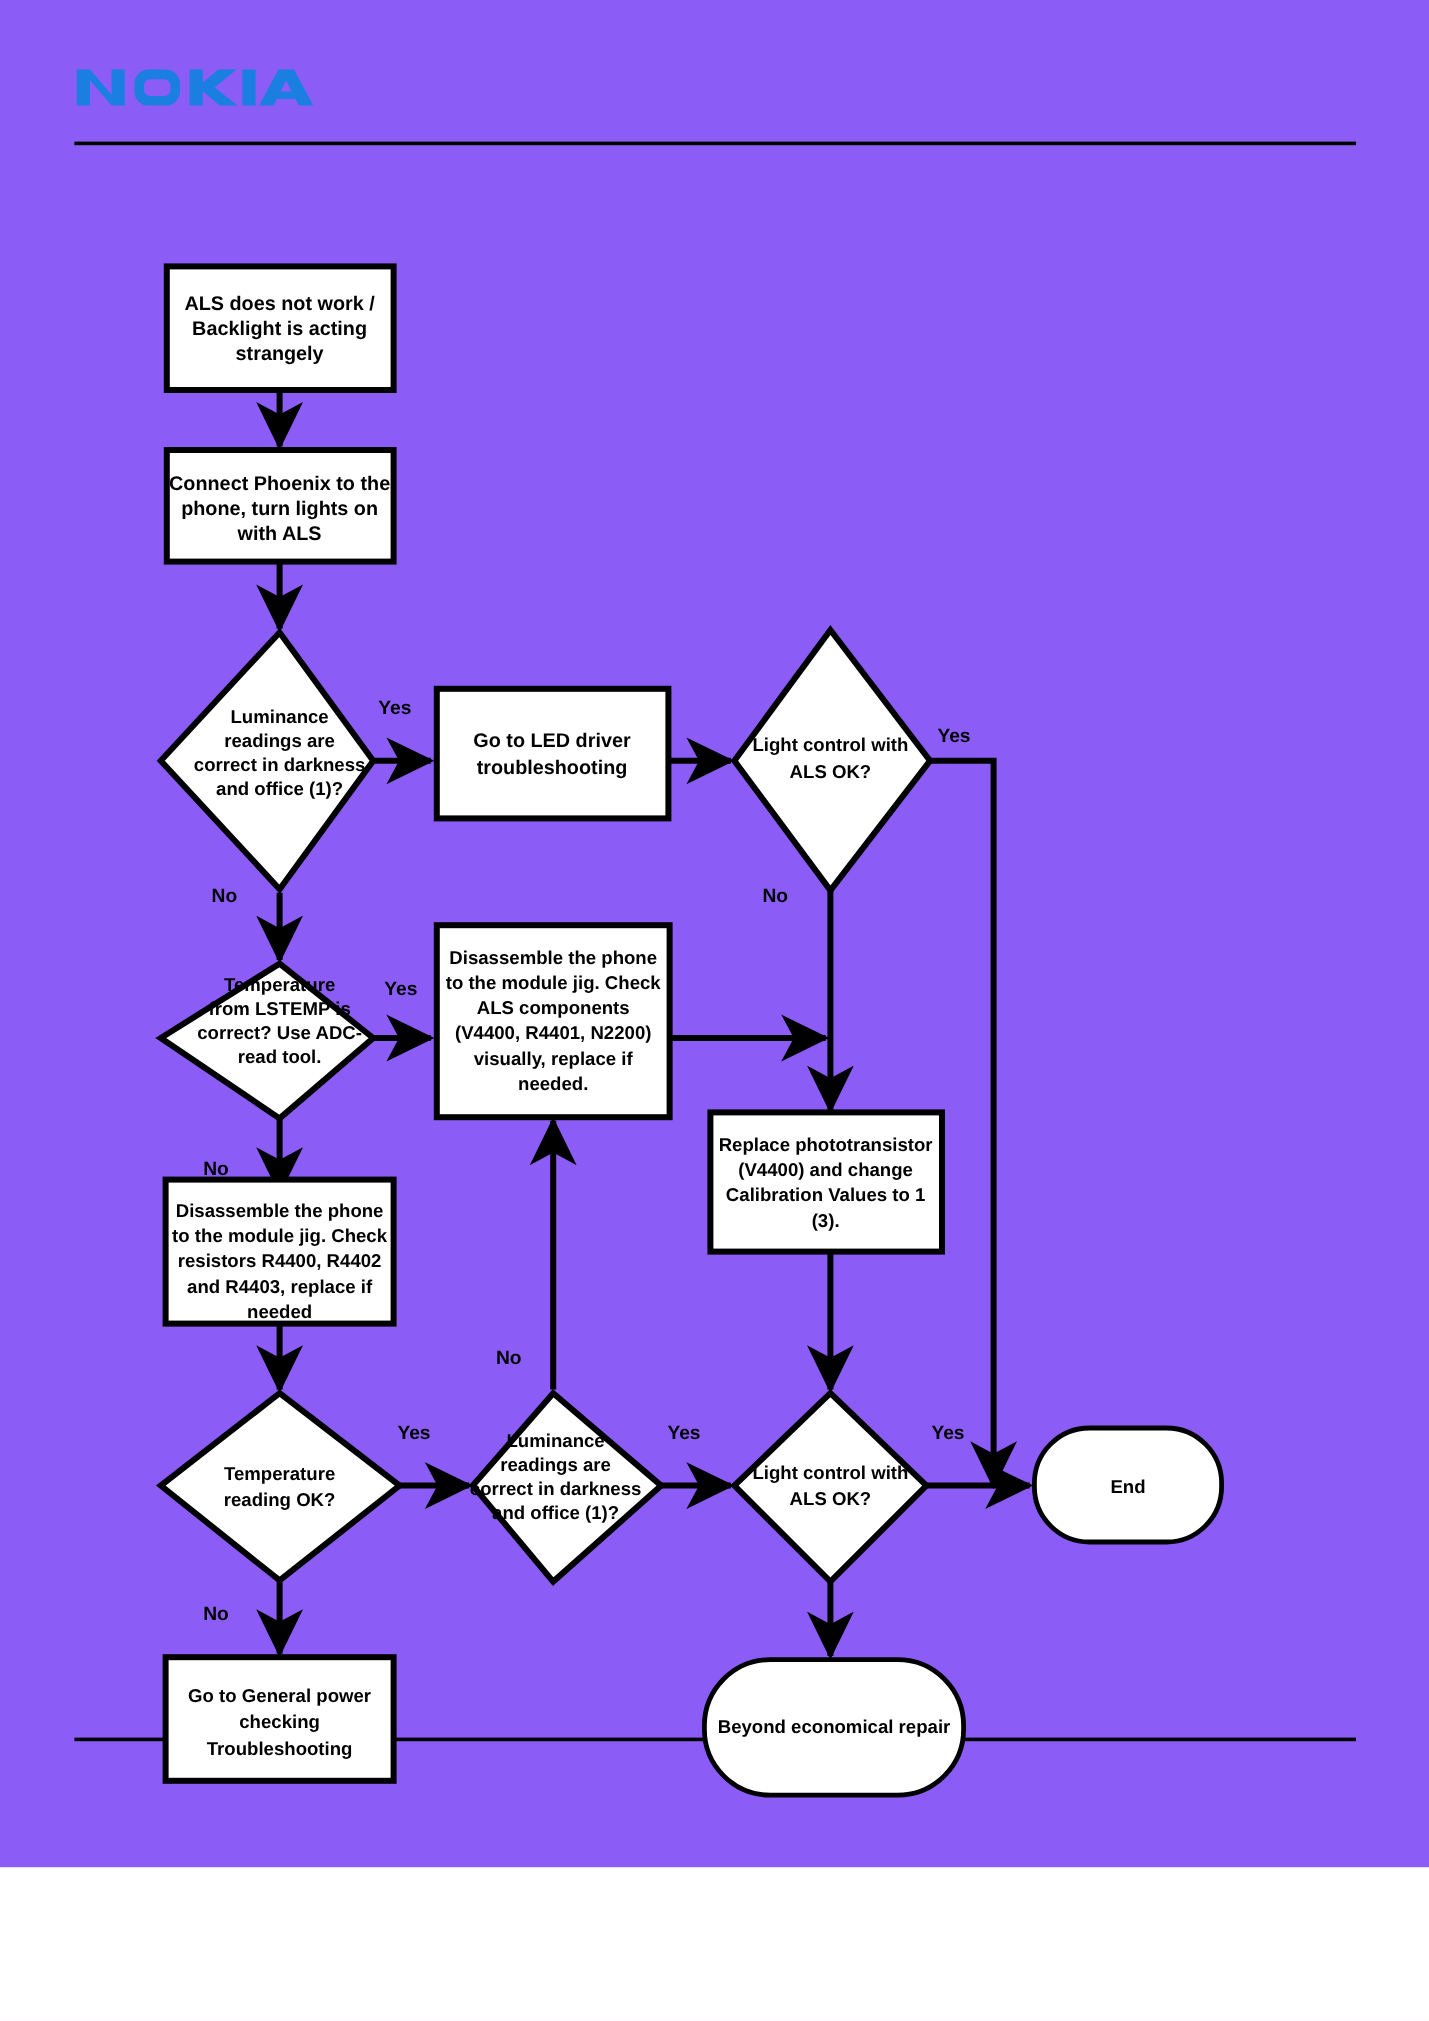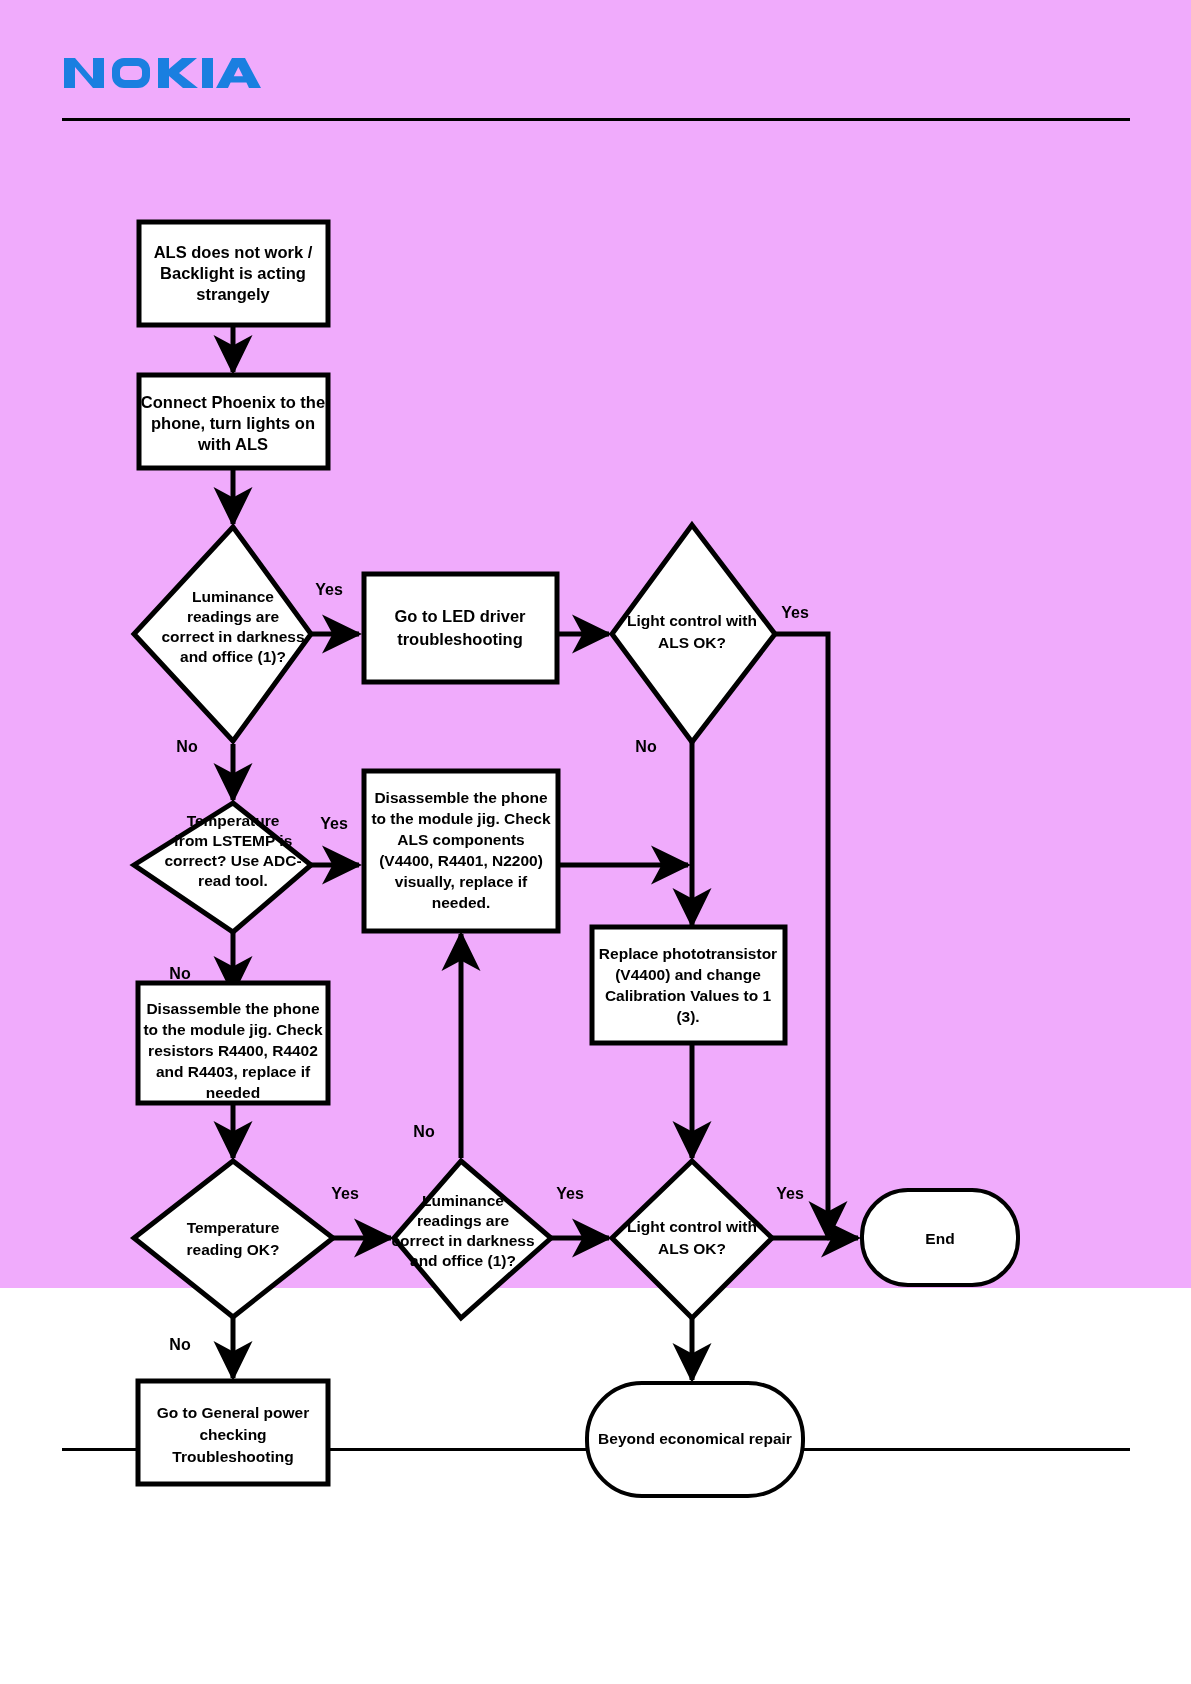--- a/index.html
+++ b/index.html
@@ -11,22 +11,22 @@
     width: 1191px;
     height: 1684px;
     font-family: "Liberation Sans", sans-serif;
     position: relative;
     overflow: hidden;
   }
   .page {
     position: absolute;
     left: 0; top: 0;
     width: 1191px;
-    height: 1288px;
-    background: #f0abfc;
+    height: 1556px;
+    background: #8b5cf6;
   }
   
   .brand {
     position: absolute;
     left: 62px;
     top: 52px;
     width: 200px;
     height: 42px;
   }
   .brand svg { display: block; }

